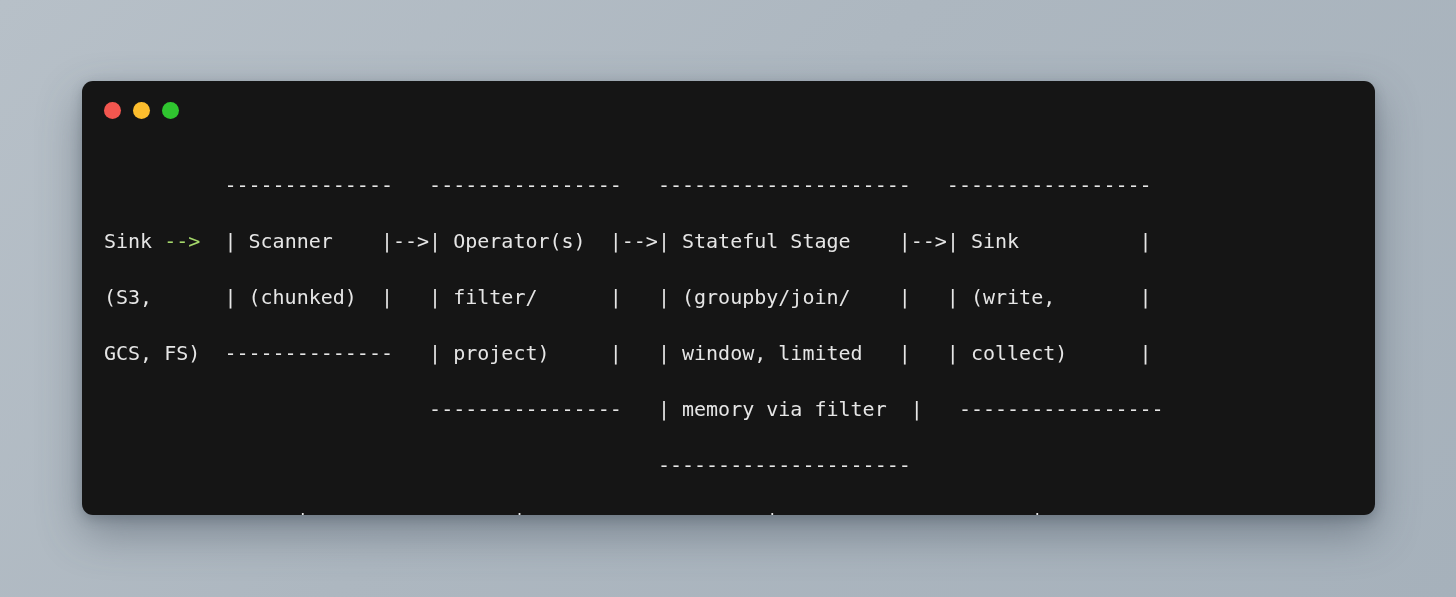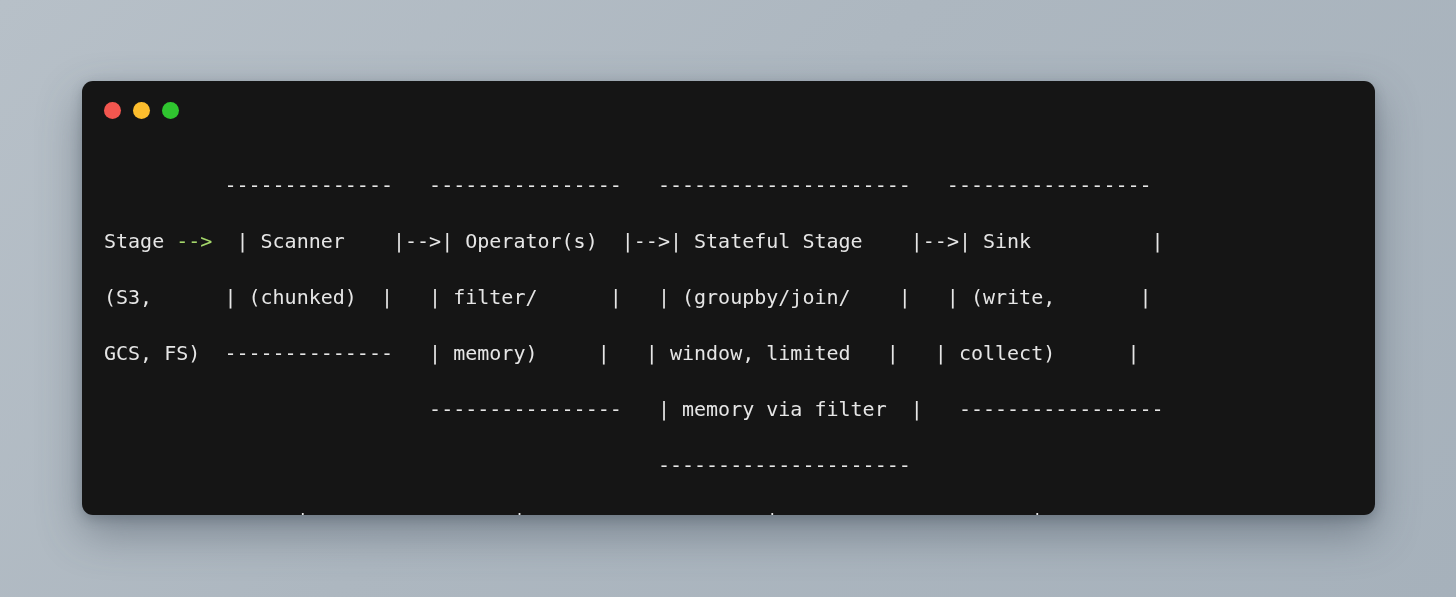--- a/index.html
+++ b/index.html
@@ -89,23 +89,23 @@
     <div class="titlebar">
       <div class="lights">
         <span class="light red"></span>
         <span class="light yellow"></span>
         <span class="light green"></span>
       </div>
     </div>
 
     <div class="ascii">
 <span class="row"><span>          --------------   ----------------   ---------------------   -----------------</span></span>
-<span class="row"><span>Stage </span><span class="g">--&gt;</span><span>  | Scanner    |--&gt;| Operator(s)  |--&gt;| Stateful Stage    |--&gt;| Sink          |</span></span>
+<span class="row"><span>Sink </span><span class="g">--&gt;</span><span>  | Scanner    |--&gt;| Operator(s)  |--&gt;| Stateful Stage    |--&gt;| Sink          |</span></span>
 <span class="row"><span>(S3,      | (chunked)  |   | filter/      |   | (groupby/join/    |   | (write,       |</span></span>
-<span class="row"><span>GCS, FS)  --------------   | memory)     |   | window, limited   |   | collect)      |</span></span>
+<span class="row"><span>GCS, FS)  --------------   | project)     |   | window, limited   |   | collect)      |</span></span>
 <span class="row"><span>                           ----------------   | memory via filter  |   -----------------</span></span>
 <span class="row"><span>                                              ---------------------</span></span>
 <span class="row"><span>                |                 |                    |                     |</span></span>
 
 
 
 
 
 
     </div>

